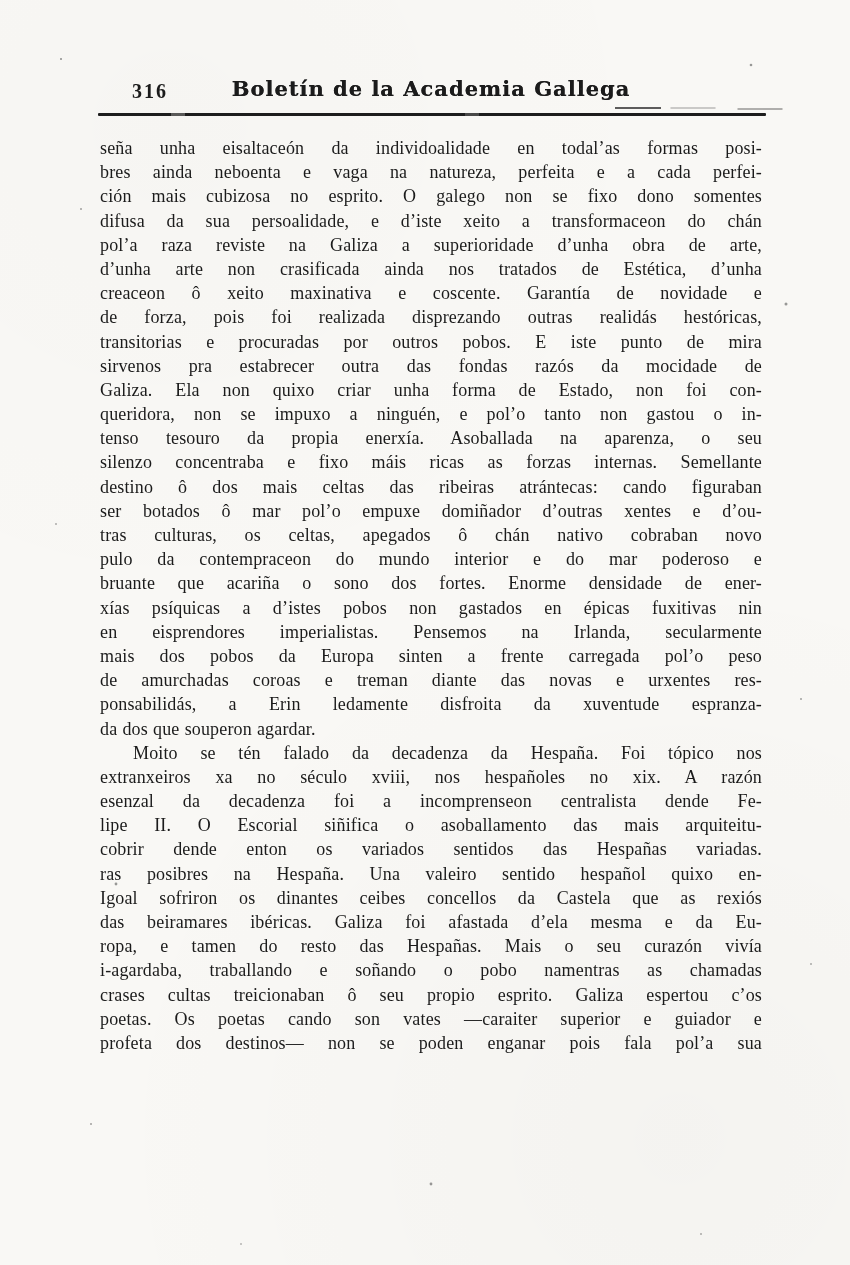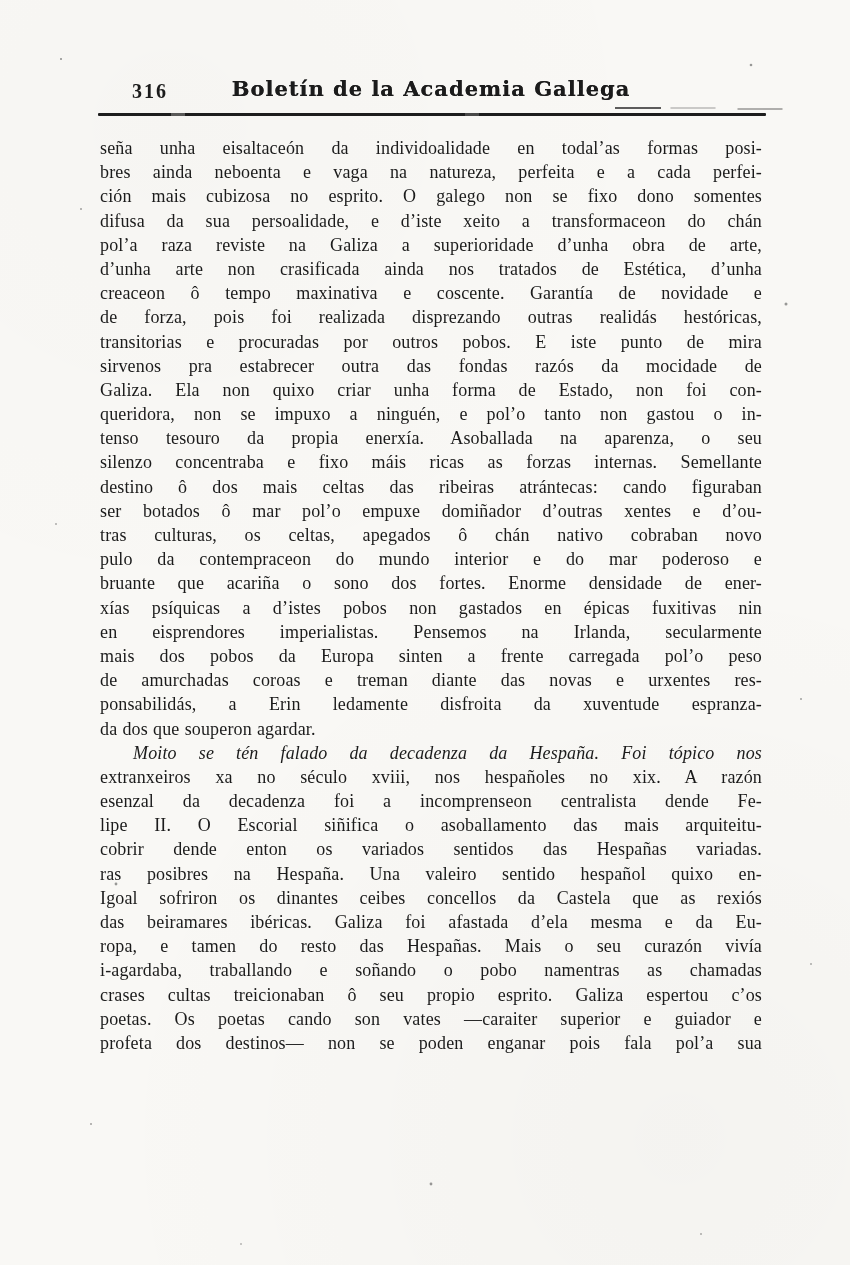--- a/index.html
+++ b/index.html
@@ -78,21 +78,21 @@
     line-height: 24.2px;
     height: 24.2px;
     text-align: justify;
     text-align-last: justify;
     letter-spacing: 0.15px;
     word-spacing: 0.5px;
     white-space: nowrap;
     overflow: visible;
   }
   .para-1 .text-line:last-child { text-align-last: left; }
-  .para-2 .text-line:first-child { text-indent: 33px; font-style: italic; }
+  .para-2 .text-line:first-child { text-indent: 33px; }
   .speckles {
     position: absolute;
     left: 60px;
     top: 58px;
     width: 2px;
     height: 2px;
     border-radius: 50%;
     background: rgba(55,55,55,0.55);
     box-shadow:
       690px 6px 0 0.3px rgba(55,55,55,0.5),
@@ -123,21 +123,21 @@
   <div class="rule-frag"></div>
 
   <div class="text-block">
     <div class="paragraph para-1">
         <div class="text-line">seña unha eisaltaceón da individoalidade en todal’as formas posi-</div>
         <div class="text-line">bres ainda neboenta e vaga na natureza, perfeita e a cada perfei-</div>
         <div class="text-line">ción mais cubizosa no esprito. O galego non se fixo dono somentes</div>
         <div class="text-line">difusa da sua persoalidade, e d’iste xeito a transformaceon do chán</div>
         <div class="text-line">pol’a raza reviste na Galiza a superioridade d’unha obra de arte,</div>
         <div class="text-line">d’unha arte non crasificada ainda nos tratados de Estética, d’unha</div>
-        <div class="text-line">creaceon ô tempo maxinativa e coscente. Garantía de novidade e</div>
+        <div class="text-line">creaceon ô xeito maxinativa e coscente. Garantía de novidade e</div>
         <div class="text-line">de forza, pois foi realizada disprezando outras realidás hestóricas,</div>
         <div class="text-line">transitorias e procuradas por outros pobos. E iste punto de mira</div>
         <div class="text-line">sirvenos pra estabrecer outra das fondas razós da mocidade de</div>
         <div class="text-line">Galiza. Ela non quixo criar unha forma de Estado, non foi con-</div>
         <div class="text-line">queridora, non se impuxo a ninguén, e pol’o tanto non gastou o in-</div>
         <div class="text-line">tenso tesouro da propia enerxía. Asoballada na aparenza, o seu</div>
         <div class="text-line">silenzo concentraba e fixo máis ricas as forzas internas. Semellante</div>
         <div class="text-line">destino ô dos mais celtas das ribeiras atrántecas: cando figuraban</div>
         <div class="text-line">ser botados ô mar pol’o empuxe domiñador d’outras xentes e d’ou-</div>
         <div class="text-line">tras culturas, os celtas, apegados ô chán nativo cobraban novo</div>

